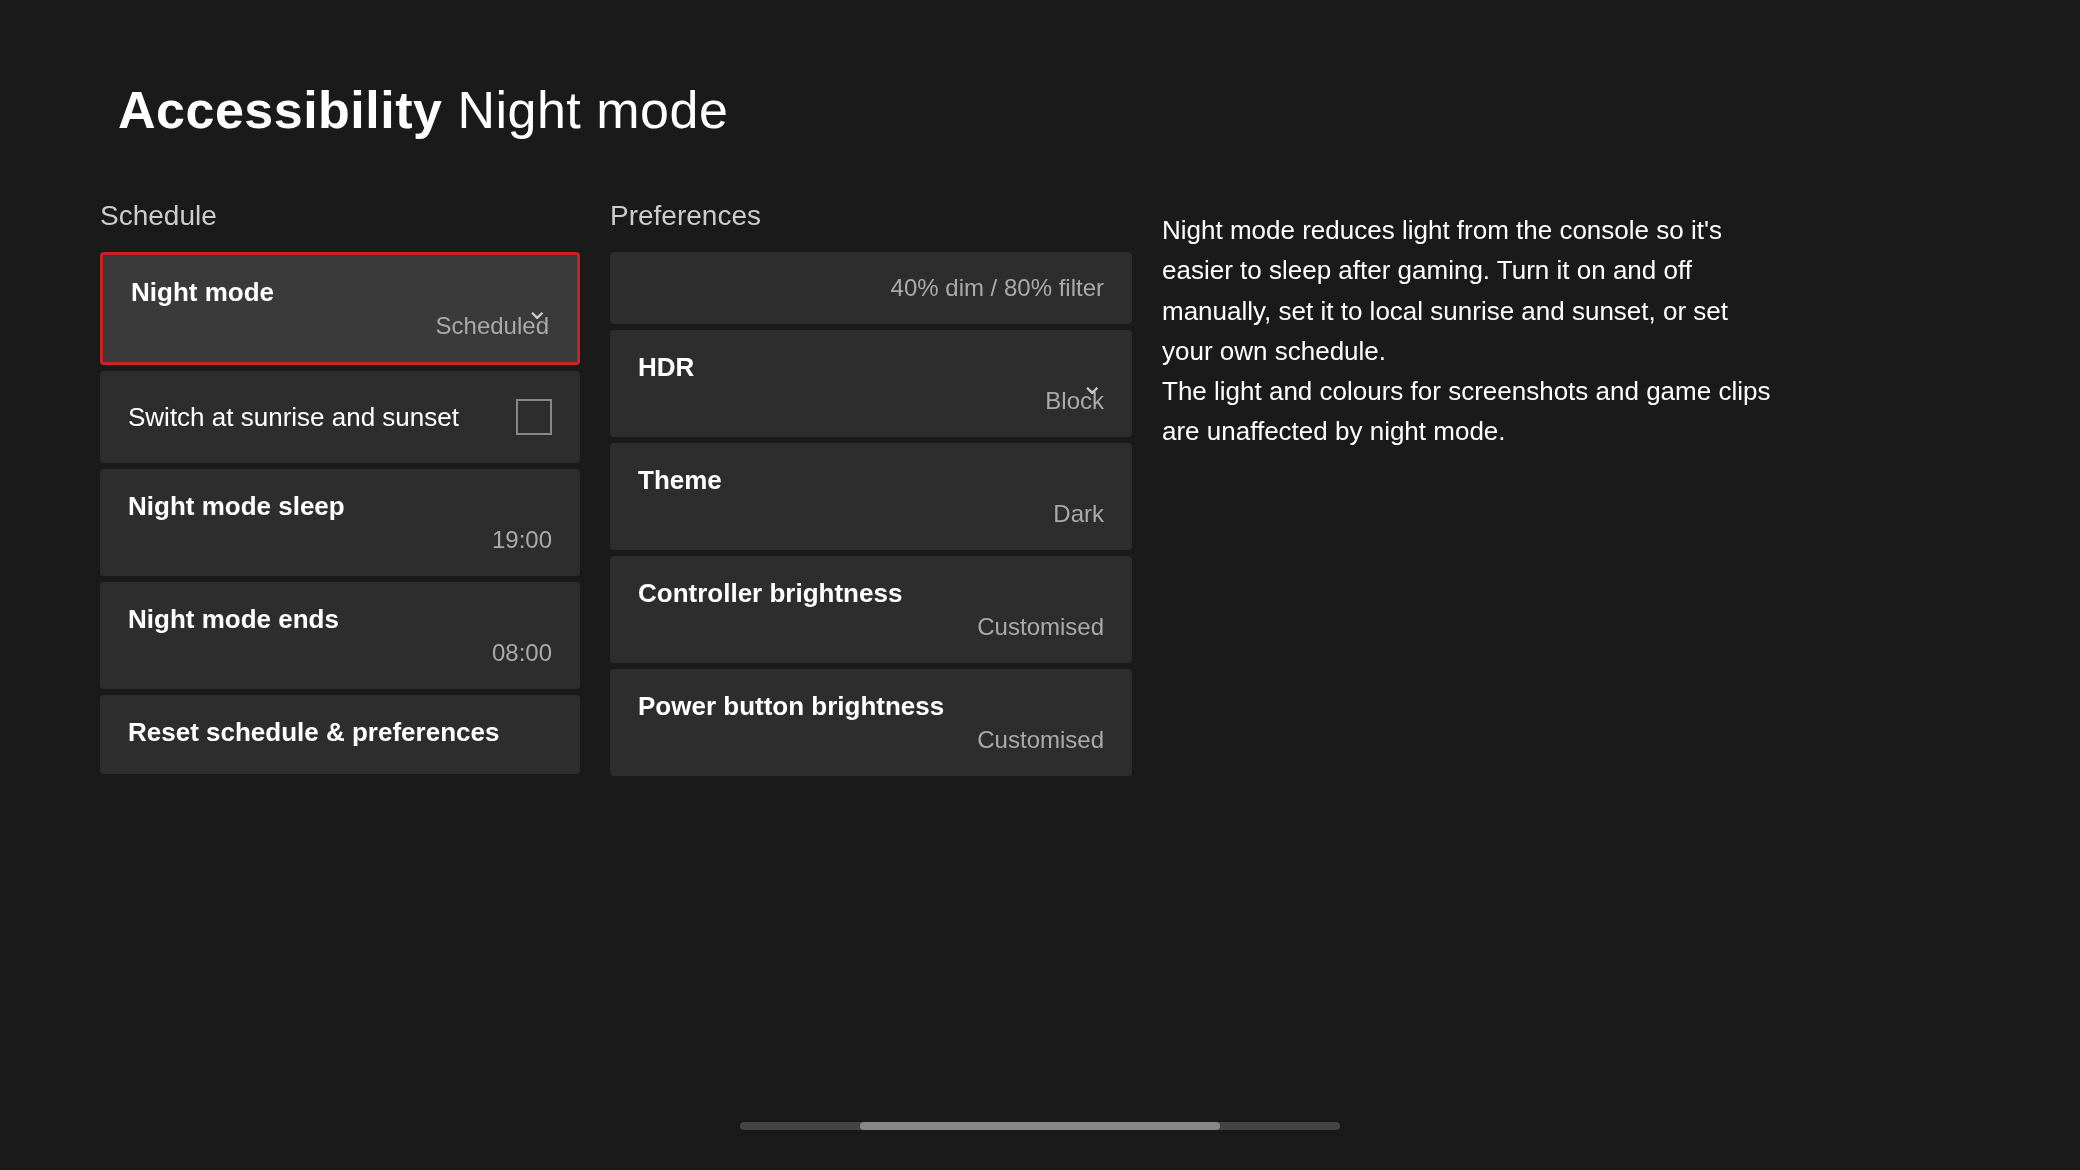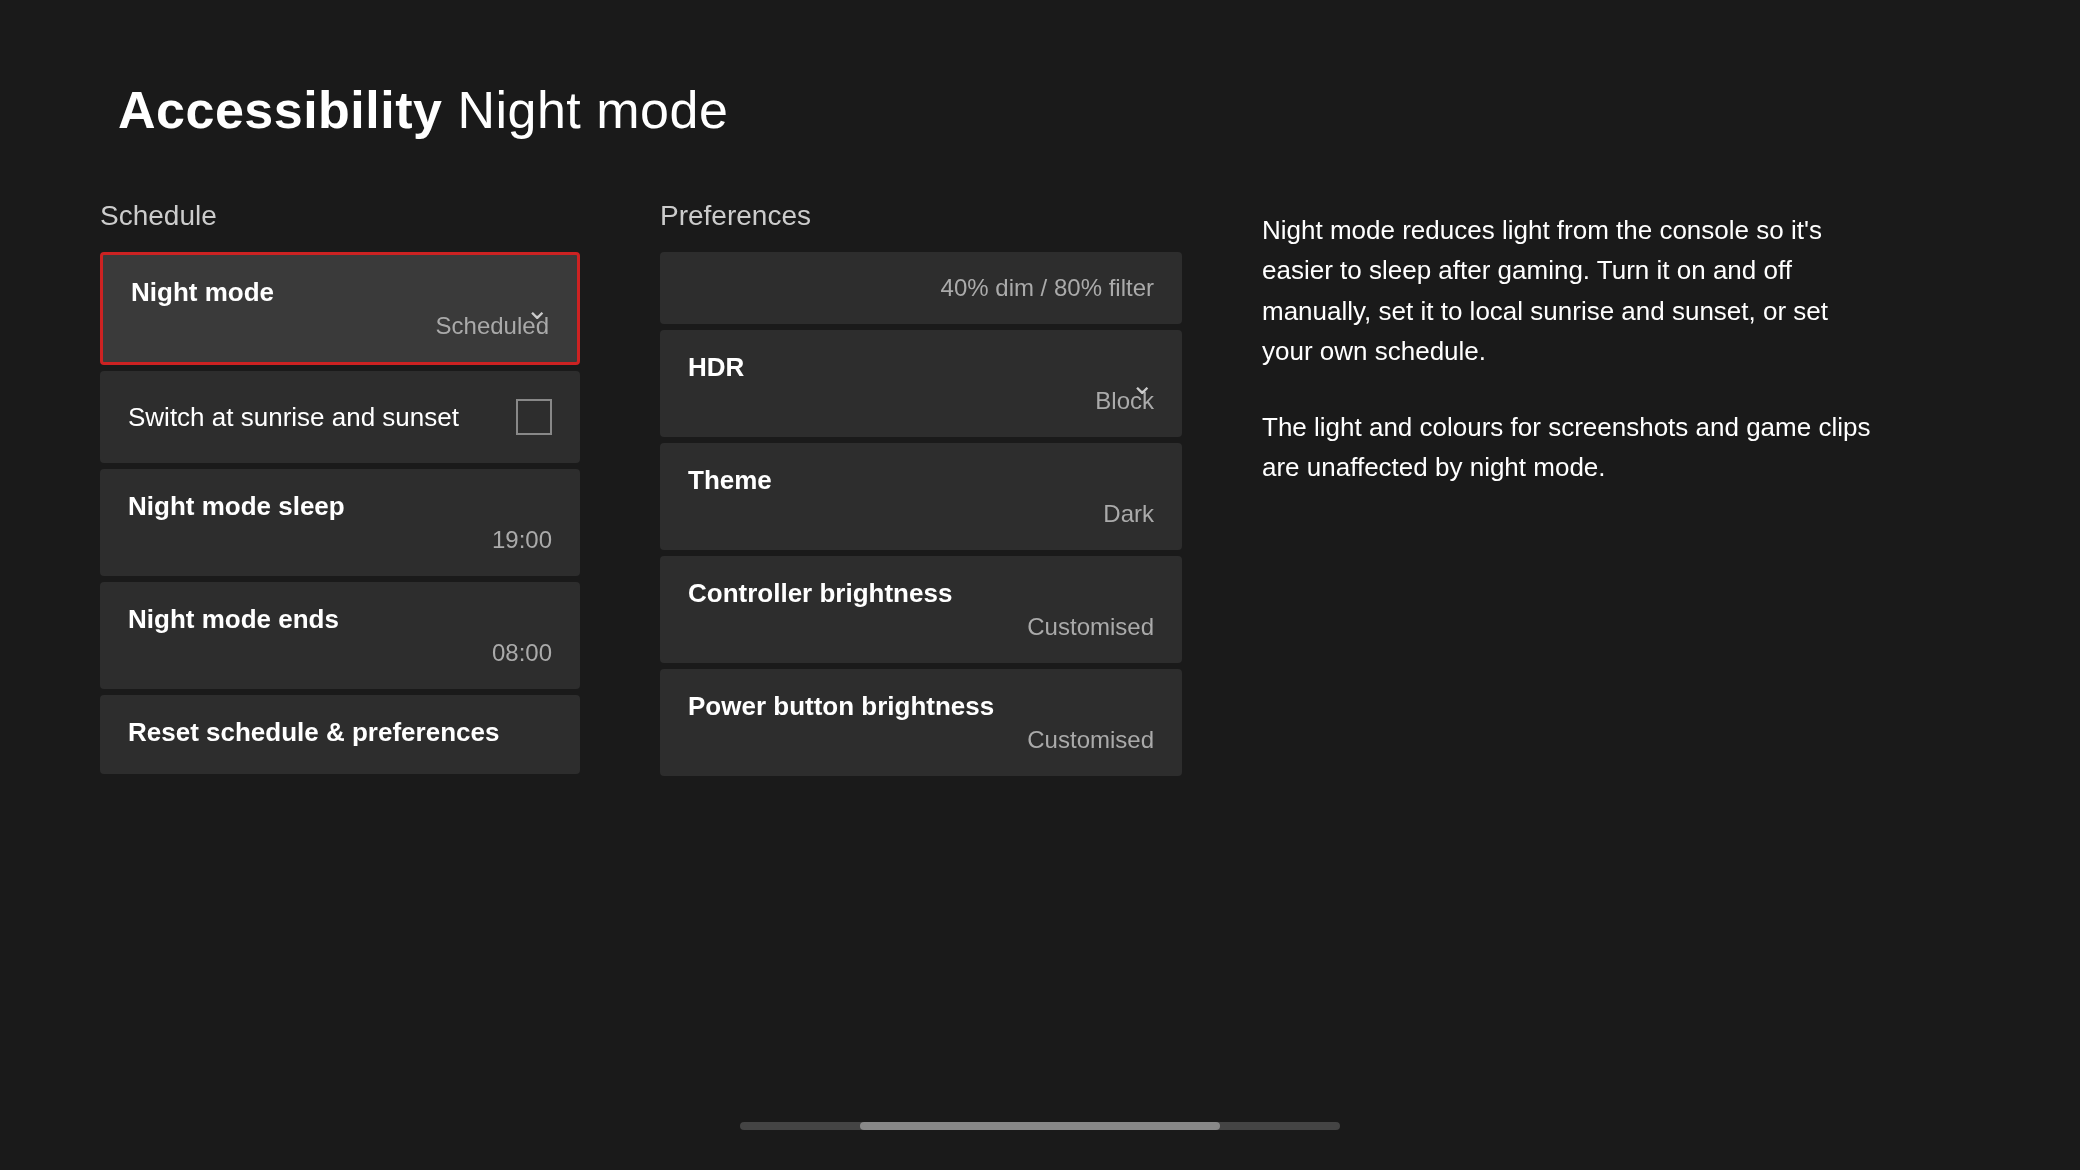--- a/index.html
+++ b/index.html
@@ -29,21 +29,21 @@
       letter-spacing: 0.5px;
       margin-left: 18px;
     }
 
     .page-title strong {
       font-weight: 700;
     }
 
     .content-layout {
       display: flex;
-      gap: 80px;
+      gap: 30px;
       align-items: flex-start;
     }
 
     .schedule-column {
       width: 480px;
       flex-shrink: 0;
     }
 
     .preferences-column {
       width: 522px;
@@ -125,21 +125,20 @@
 
     .info-text {
       font-size: 26px;
       font-weight: 400;
       color: #ffffff;
       line-height: 1.55;
       max-width: 620px;
     }
 
     .info-text p {
-      margin-bottom: 36px;
     }
 
     .info-text p:last-child {
       margin-bottom: 0;
     }
 
     .scrollbar-container {
       position: absolute;
       bottom: 40px;
       left: 50%;

